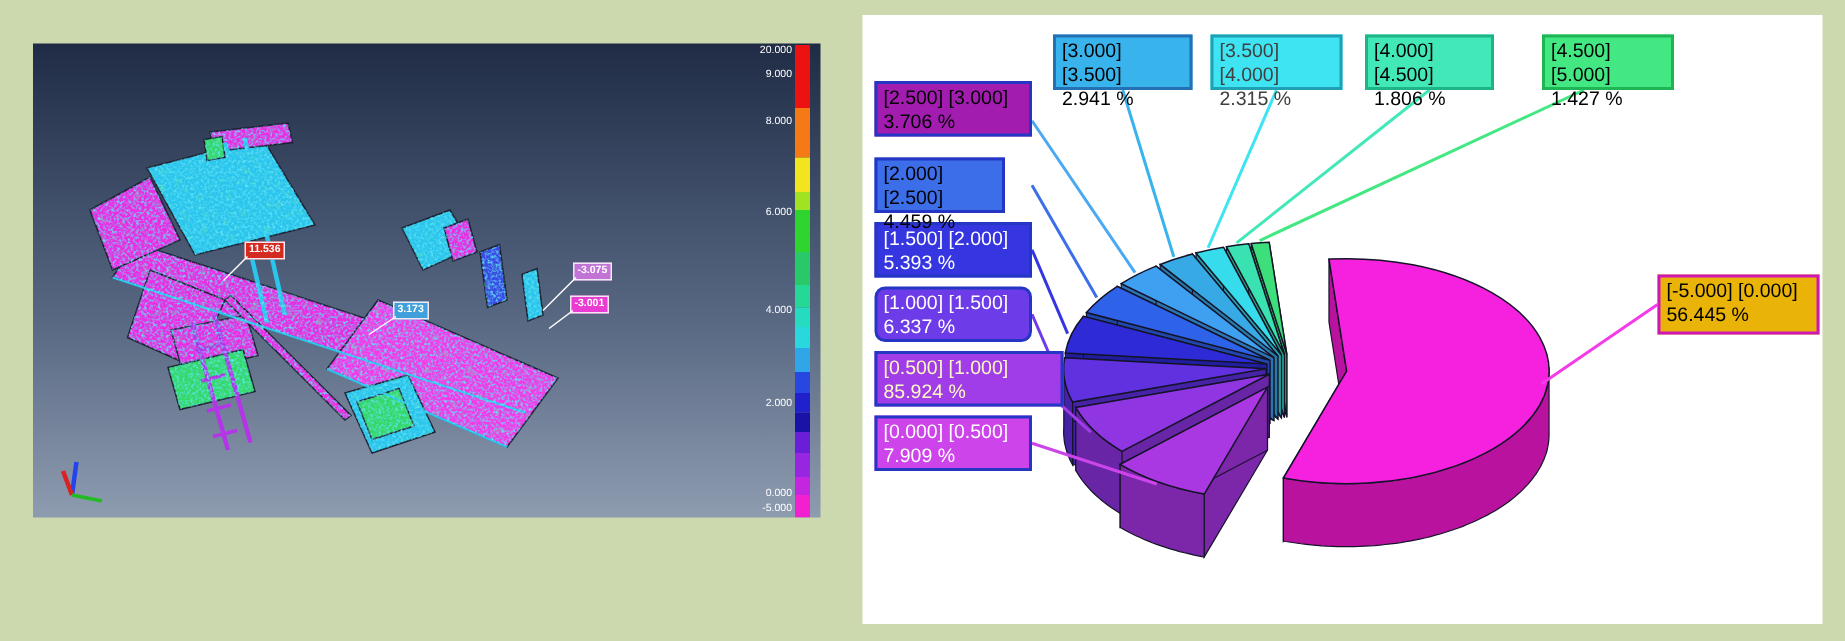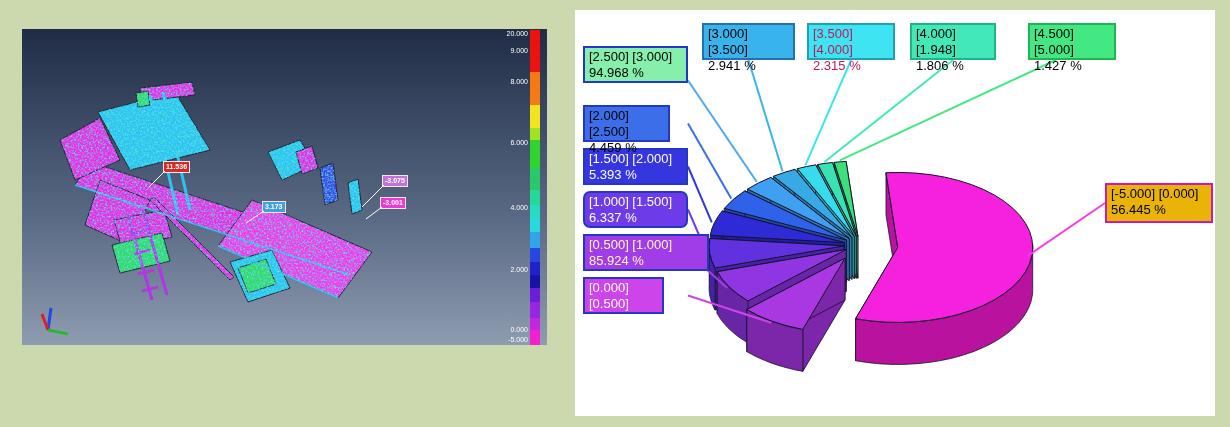--- a/index.html
+++ b/index.html
@@ -205,54 +205,54 @@
         <line x1="173.5" y1="50" x2="207.5398168197715" y2="161.24780810604898" stroke="#39b3ec" stroke-width="2"></line>
         <line x1="276" y1="50" x2="230.4145428982327" y2="155.17743853505814" stroke="#3ee4f2" stroke-width="2"></line>
         <line x1="378" y1="50" x2="249.42105738325515" y2="151.93036380546687" stroke="#43e8b9" stroke-width="2"></line>
         <line x1="481" y1="50" x2="264.76526181871594" y2="150.35432352138054" stroke="#44e883" stroke-width="2"></line>
       </svg>
     <div id="callouts">
         <div class="callout" style="left: 530px; top: 173px; width: 108px; height: 40px; background: #eab308; border-color: rgb(207, 23, 184); color: rgb(0, 0, 0);">
           <div>[-5.000] [0.000]</div>
           <div>56.445 %</div>
         </div>
-        <div class="callout" style="left: 8px; top: 267px; width: 81px; height: 37px; background: rgb(204, 68, 234); border-color: rgb(38, 54, 196); color: rgb(255, 255, 255);">
+        <div class="callout" style="left: 8px; top: 267px; width: 105px; height: 37px; background: rgb(204, 68, 234); border-color: rgb(38, 54, 196); color: rgb(255, 255, 255);">
           <div>[0.000] [0.500]</div>
           <div>7.909 %</div>
         </div>
         <div class="callout" style="left: 8px; top: 224px; width: 126px; height: 37px; background: rgb(160, 60, 232); border-color: rgb(38, 54, 196); color: #fef9c3;">
           <div>[0.500] [1.000]</div>
           <div>85.924 %</div>
         </div>
         <div class="callout" style="left: 8px; top: 181px; width: 105px; height: 37px; background: rgb(109, 60, 232); border-color: rgb(38, 54, 196); color: rgb(255, 255, 255); border-radius: 7px;">
           <div>[1.000] [1.500]</div>
           <div>6.337 %</div>
         </div>
         <div class="callout" style="left: 8px; top: 138px; width: 105px; height: 37px; background: rgb(53, 54, 224); border-color: rgb(38, 54, 196); color: rgb(255, 255, 255);">
           <div>[1.500] [2.000]</div>
           <div>5.393 %</div>
         </div>
         <div class="callout" style="left: 8px; top: 95px; width: 87px; height: 37px; background: rgb(59, 110, 232); border-color: rgb(38, 54, 196); color: #000000;">
           <div>[2.000] [2.500]</div>
           <div>4.459 %</div>
         </div>
-        <div class="callout" style="left: 8px; top: 36px; width: 105px; height: 37px; background: #86efac; border-color: rgb(38, 54, 196); color: rgb(0, 0, 0);">
+        <div class="callout" style="left: 8px; top: 44px; width: 105px; height: 37px; background: #a21caf; border-color: rgb(38, 54, 196); color: rgb(0, 0, 0);">
           <div>[2.500] [3.000]</div>
-          <div>94.968 %</div>
+          <div>3.706 %</div>
         </div>
         <div class="callout" style="left: 127px; top: 13px; width: 93px; height: 37px; background: rgb(57, 179, 236); border-color: rgb(37, 112, 180); color: rgb(0, 0, 0);">
           <div>[3.000] [3.500]</div>
           <div>2.941 %</div>
         </div>
-        <div class="callout" style="left: 232px; top: 13px; width: 88px; height: 37px; background: rgb(62, 228, 242); border-color: rgb(31, 160, 180); color: #be185d;">
+        <div class="callout" style="left: 232px; top: 13px; width: 88px; height: 37px; background: rgb(62, 228, 242); border-color: rgb(31, 160, 180); color: #404040;">
           <div>[3.500] [4.000]</div>
           <div>2.315 %</div>
         </div>
         <div class="callout" style="left: 335px; top: 13px; width: 86px; height: 37px; background: rgb(67, 232, 185); border-color: rgb(31, 180, 135); color: rgb(0, 0, 0);">
-          <div>[4.000] [1.948]</div>
+          <div>[4.000] [4.500]</div>
           <div>1.806 %</div>
         </div>
         <div class="callout" style="left: 437px; top: 13px; width: 88px; height: 37px; background: rgb(68, 232, 131); border-color: rgb(31, 180, 84); color: rgb(0, 0, 0); margin-left: 16px;">
           <div>[4.500] [5.000]</div>
           <div>1.427 %</div>
         </div>
       </div>
   </div>
 
 </div>

